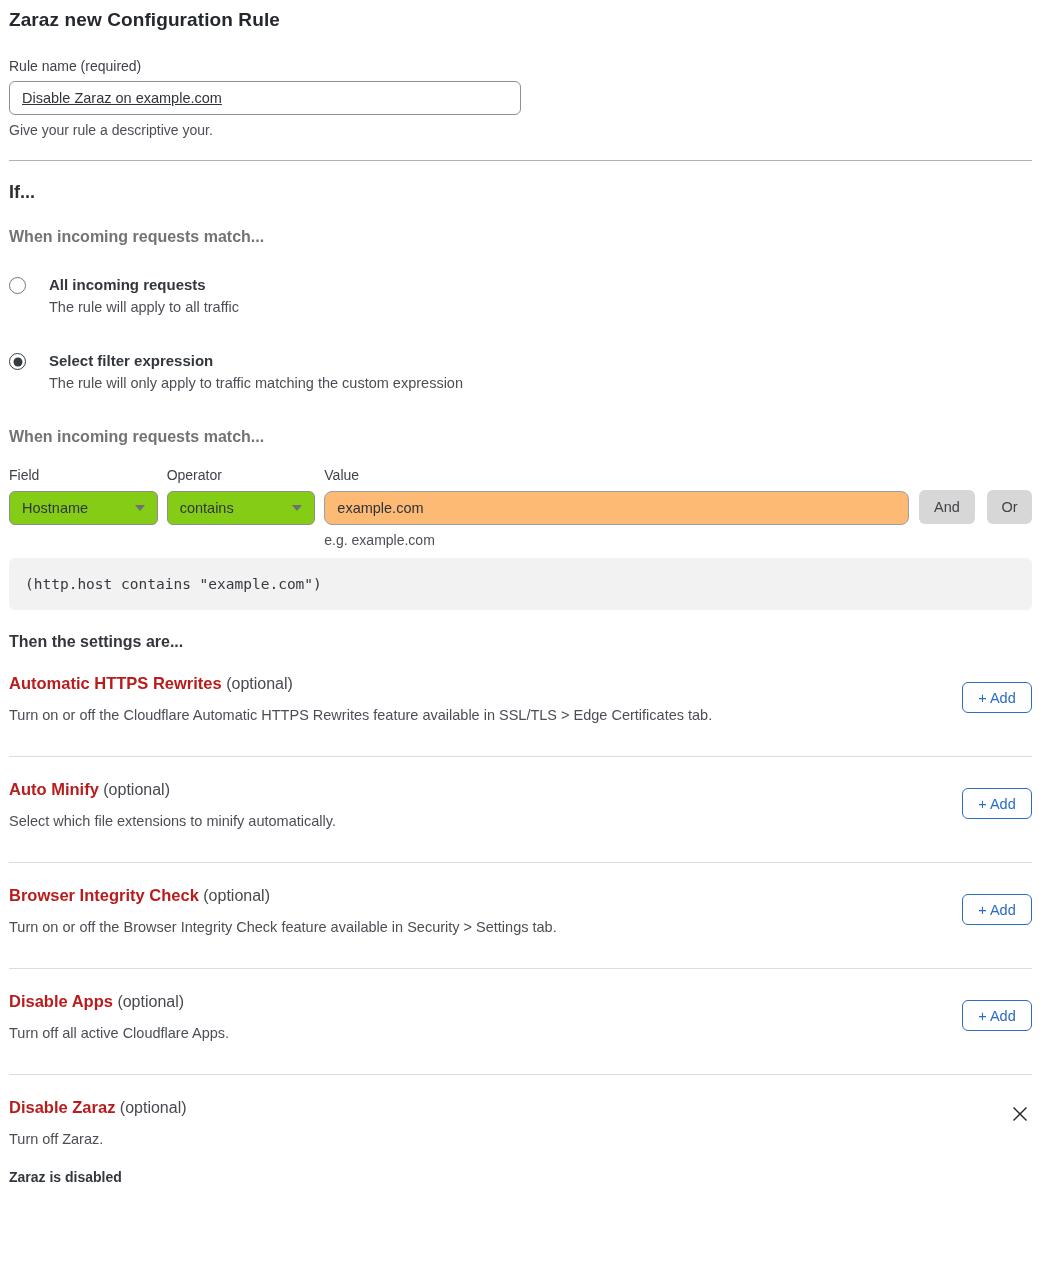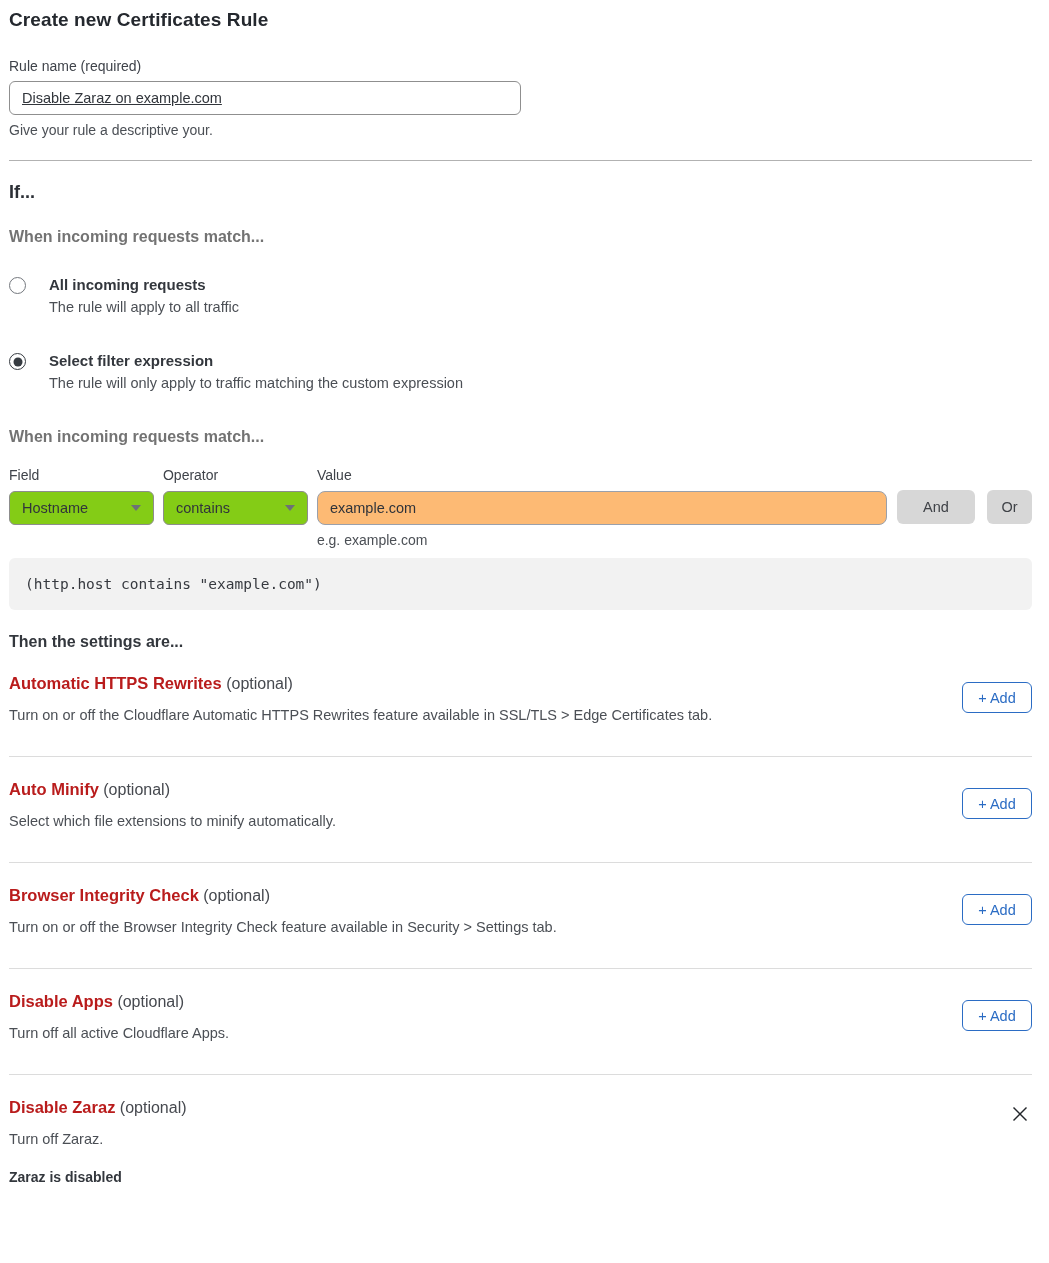--- a/index.html
+++ b/index.html
@@ -68,21 +68,21 @@
     border: 1px solid #9aa0ab; border-radius: 8px; padding: 0 12px;
     background: #fdba74; font-size: 14.5px; color: #2f333a;
     font-family: "Liberation Sans", "DejaVu Sans", sans-serif; outline: none;
   }
   .value-help { margin-top: 7px; font-size: 14px; color: #4b4f55; }
   .andor-group { display: flex; margin-left: 10px; margin-top: 24px; }
   .btn-gray {
     height: 34px; border: none; border-radius: 6px; background: #d7d7d7;
     color: #3f4247; font-size: 14.5px; font-family: inherit; cursor: pointer;
   }
-  .btn-and { width: 78px; margin-right: 12px; }
+  .btn-and { width: 56px; margin-right: 12px; }
   .btn-or { width: 45px; }
 
   .preview-header { margin-top: 37px; display: flex; justify-content: space-between; align-items: baseline; }
   .preview-label { font-size: 14.5px; color: #3f434a; }
   .edit-link {
     font-size: 14.5px; color: #2b6cc4; text-decoration: underline;
     text-underline-offset: 3px; cursor: pointer;
   }
   .code-box {
     margin-top: 10px; background: #f2f2f2; border-radius: 6px;
@@ -107,21 +107,21 @@
     margin-top: 4px; width: 24px; height: 24px; background: transparent; border: none;
     cursor: pointer; padding: 0; display: flex; align-items: center; justify-content: center;
   }
   .zaraz-status { margin-top: 22px; font-size: 14px; font-weight: 700; color: #33373d; }
 </style>
 </head>
 <body>
 
 <div class="page">
 
-  <h1 class="page-title">Create new Certificates Rule</h1>
+  <h1 class="page-title">Zaraz new Configuration Rule</h1>
 
   <label class="field-label rule-name-label">Rule name (required)</label>
   <input class="text-input" type="text" value="Disable Zaraz on example.com" style="">
   <div class="help-text">Give your rule a descriptive your.</div>
 
   <hr class="divider-strong">
 
   <h2 class="if-heading">If...</h2>
   <h3 class="sub-heading match-heading-1">When incoming requests match...</h3>
 

